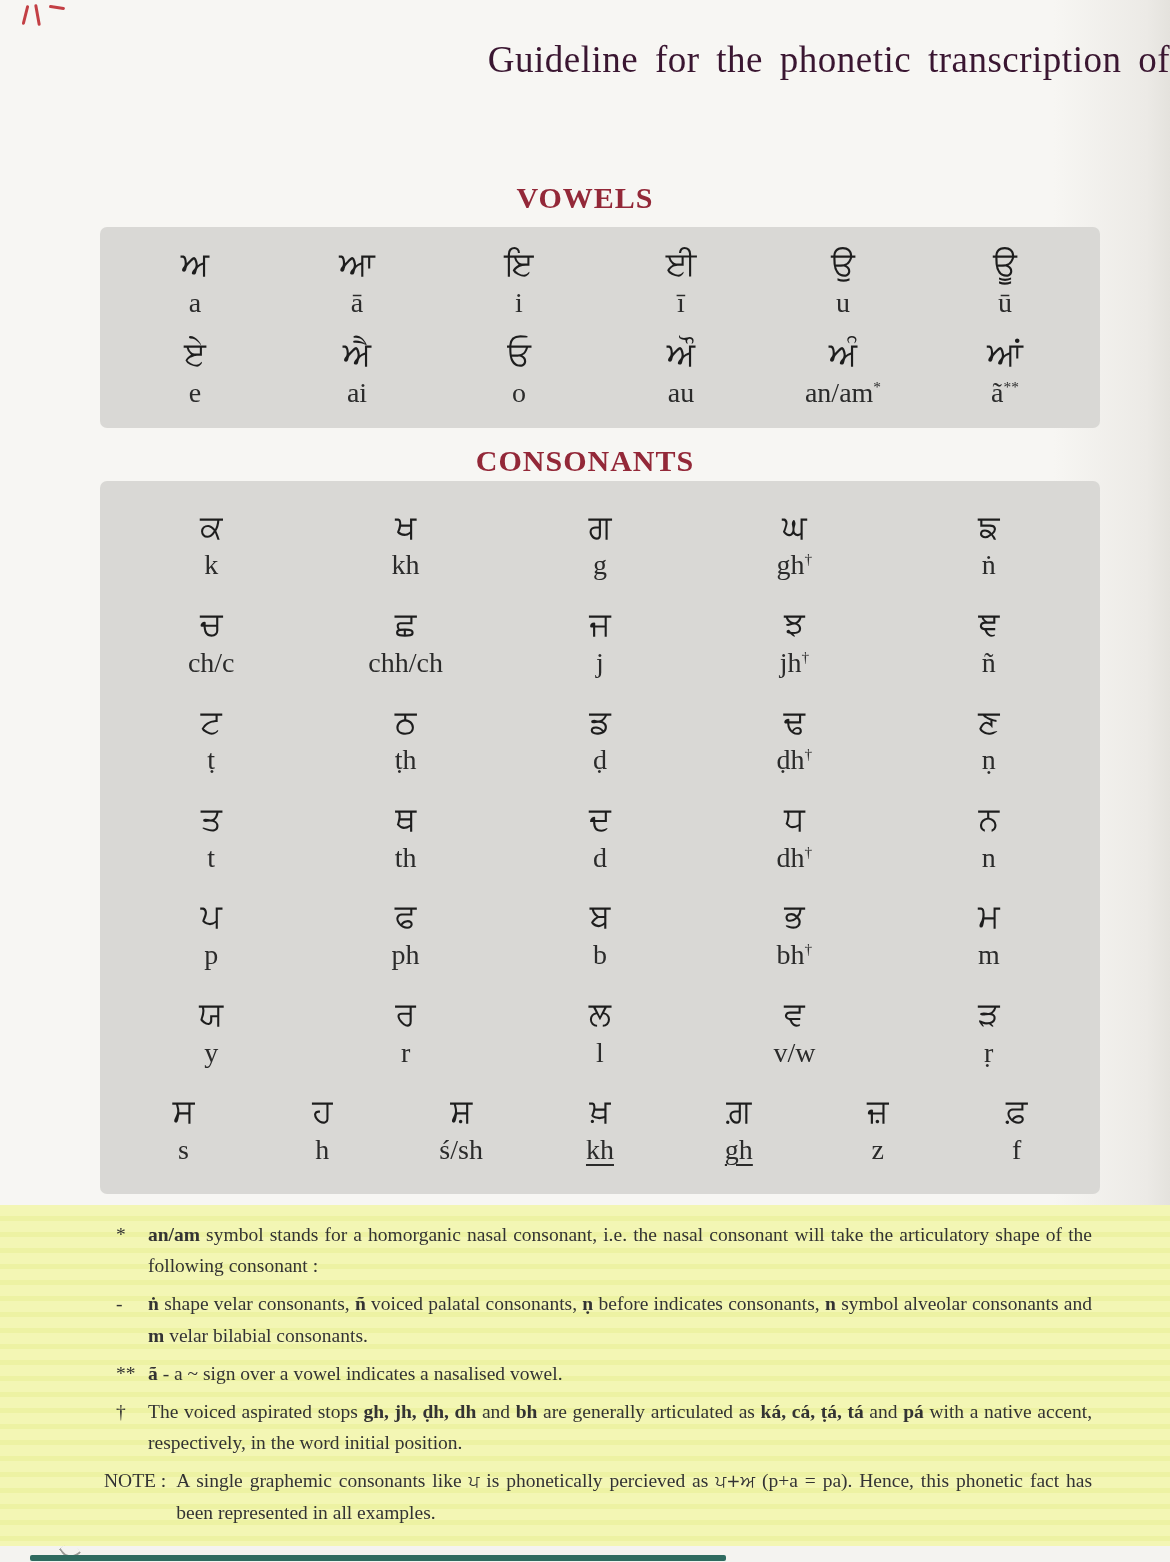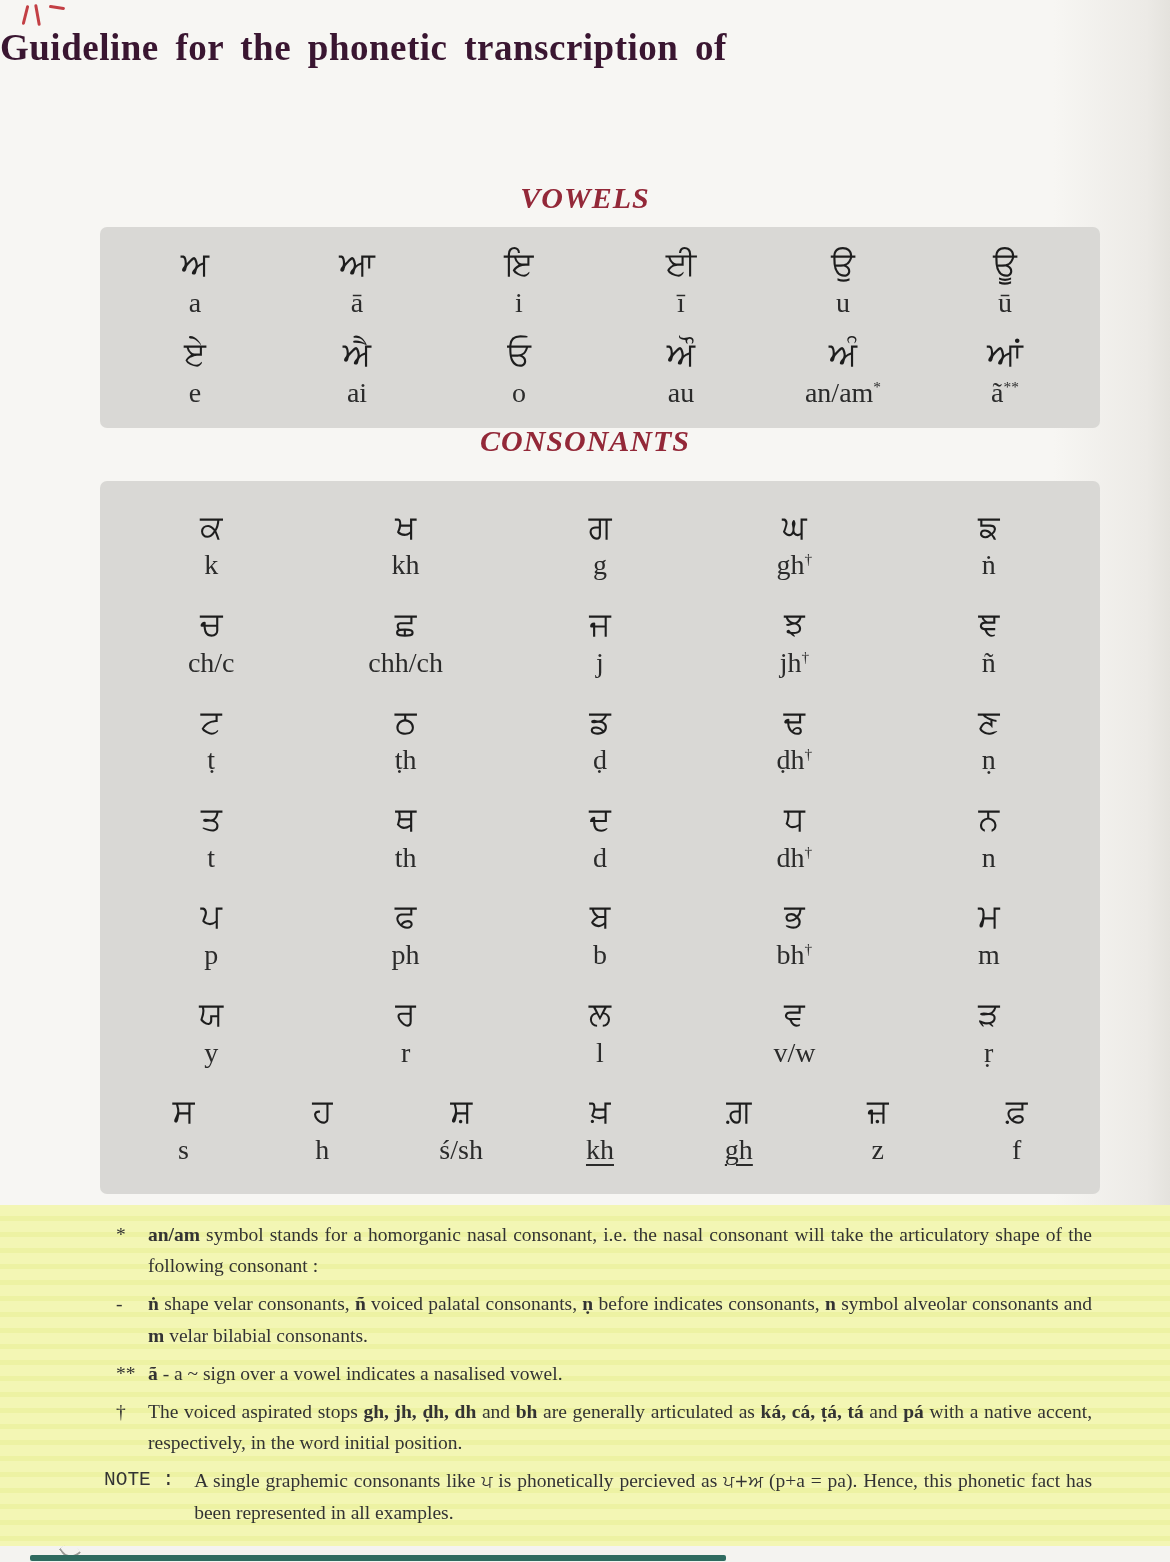--- a/index.html
+++ b/index.html
@@ -7,31 +7,31 @@
     width:1170px;height:1562px;
     font-family:"Liberation Serif", serif;
     background:#ffffff;
   }
   .page{
     position:relative;width:1170px;height:1562px;overflow:hidden;
     background:linear-gradient(90deg,#f7f6f3 0%,#f7f6f3 90%,#eceae6 98%,#e4e2dd 100%);
   }
   
   .title{
-    position:absolute;top:20px;left:0;width:100%;
-    text-align:left;color:#3a1631;font-weight:bold;
+    position:absolute;top:32px;left:0;width:100%;
+    text-align:right;color:#3a1631;font-weight:normal;
     font-size:37px;line-height:1.5;letter-spacing:0.5px;word-spacing:7px;
   }
   
   .section-heading{
     position:absolute;left:0;width:100%;text-align:center;
-    color:#932838;font-weight:bold;font-size:30px;letter-spacing:1px;font-style:italic;
+    color:#932838;font-weight:bold;font-size:30px;letter-spacing:1px;
   }
   #vowels-heading{top:181px;}
-  #consonants-heading{top:424px;}
+  #consonants-heading{top:444px;}
   
   .letter-block{
     position:absolute;left:100px;width:1000px;
     background:#d9d8d5;border-radius:7px;
     display:flex;flex-direction:column;justify-content:space-evenly;
     box-sizing:border-box;padding:4px 0;
   }
   #vowel-block{top:227px;height:201px;}
   #consonant-block{top:481px;height:713px;}
   .srow{display:grid;justify-items:center;padding:0 14px;}
@@ -50,21 +50,21 @@
   .u{text-decoration:underline;text-underline-offset:5px;text-decoration-thickness:1.5px;}
   
   .footnote-band{
     position:absolute;top:1205px;left:0;width:1170px;height:341px;
     background:repeating-linear-gradient(180deg,#f3f6b4 0px,#f3f6b4 11px,#edf2a3 11px,#edf2a3 16px);
     box-sizing:border-box;padding:14px 78px 0 104px;
     color:#333333;
   }
   .footnote{display:flex;margin-bottom:7px;font-size:19.5px;line-height:1.6;}
   .marker{flex:0 0 44px;text-align:left;padding-left:12px;box-sizing:border-box;}
-  .marker.wide{flex:0 0 auto;padding-left:0;margin-right:20px;font-family:Liberation Mono, monospace;}
+  .marker.wide{flex:0 0 auto;padding-left:0;margin-right:10px;}
   .ftext{flex:1;text-align:justify;}
   .ftext b{font-weight:bold;}
   .gm{font-family:"DejaVu Sans", sans-serif;font-size:17px;}
   
   .artifact{position:absolute;}
   #red-mark{top:2px;left:22px;width:46px;height:26px;}
   #red-mark span{position:absolute;background:#c33f44;border-radius:2px;}
   #red-mark .s1{left:2px;top:3px;width:3px;height:20px;transform:rotate(14deg);}
   #red-mark .s2{left:14px;top:2px;width:3px;height:22px;transform:rotate(-10deg);}
   #red-mark .s3{left:27px;top:4px;width:16px;height:3px;transform:rotate(8deg);}

